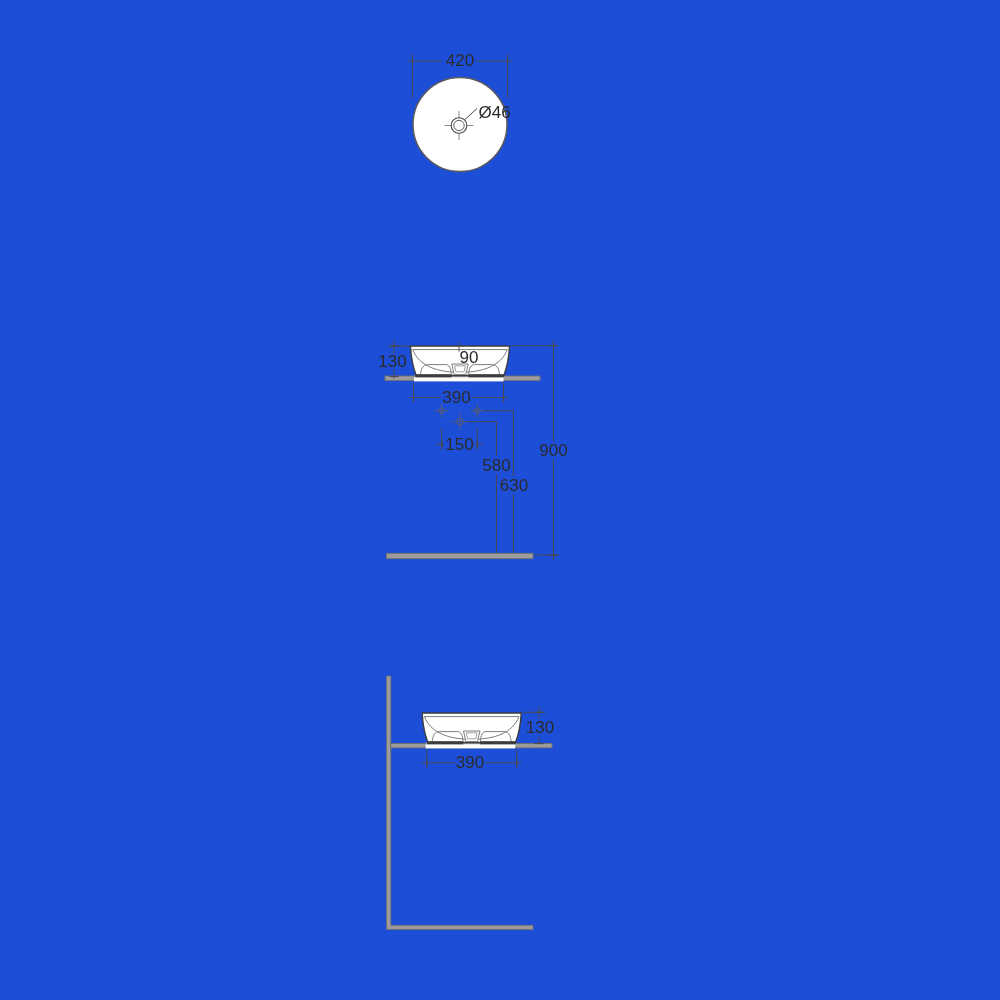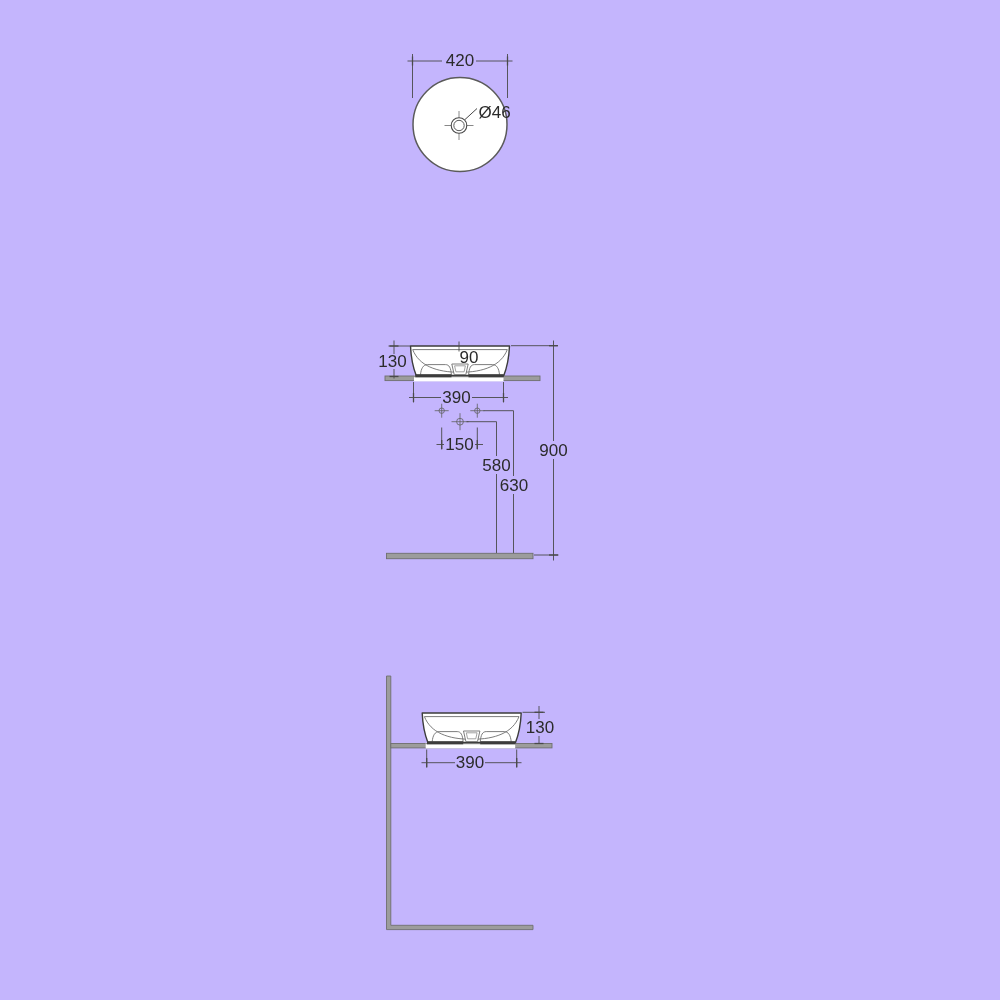--- a/index.html
+++ b/index.html
@@ -4,21 +4,21 @@
 <style>
   html, body {
     margin: 0;
     padding: 0;
     background: #ffffff;
   }
   .stage {
     position: relative;
     width: 1000px;
     height: 1000px;
-    background: #c4b5fd;
+    background: #1d4ed8;
     overflow: hidden;
   }
   svg text {
     font-family: "Liberation Sans", sans-serif;
     font-size: 17px;
     fill: #2b2b2b;
   }
 </style>
 </head>
 <body>

